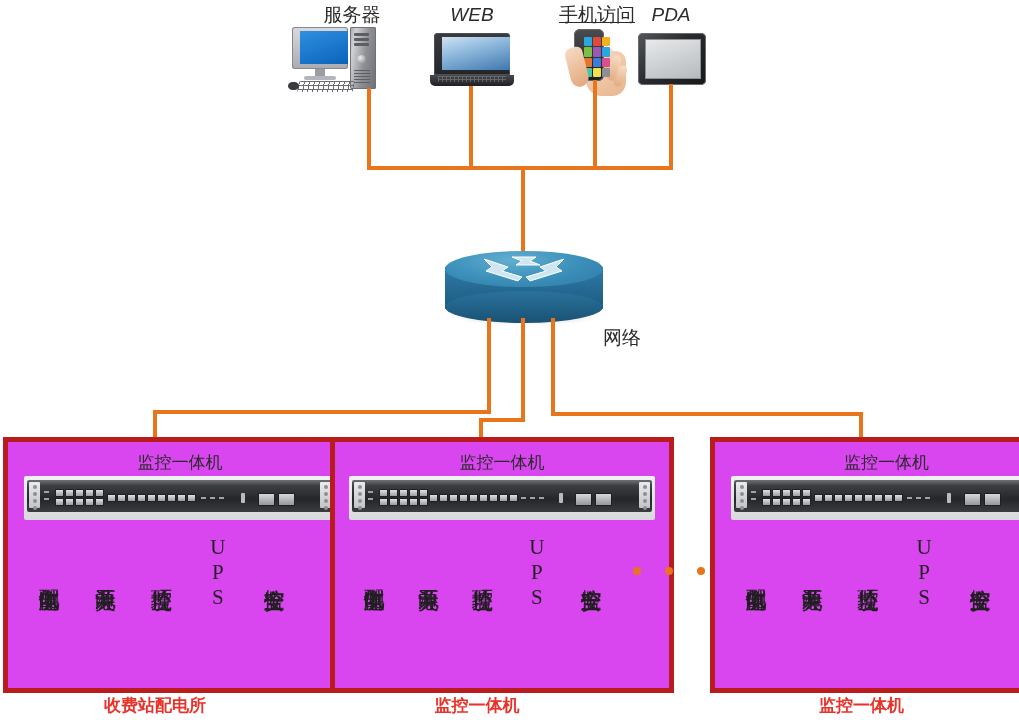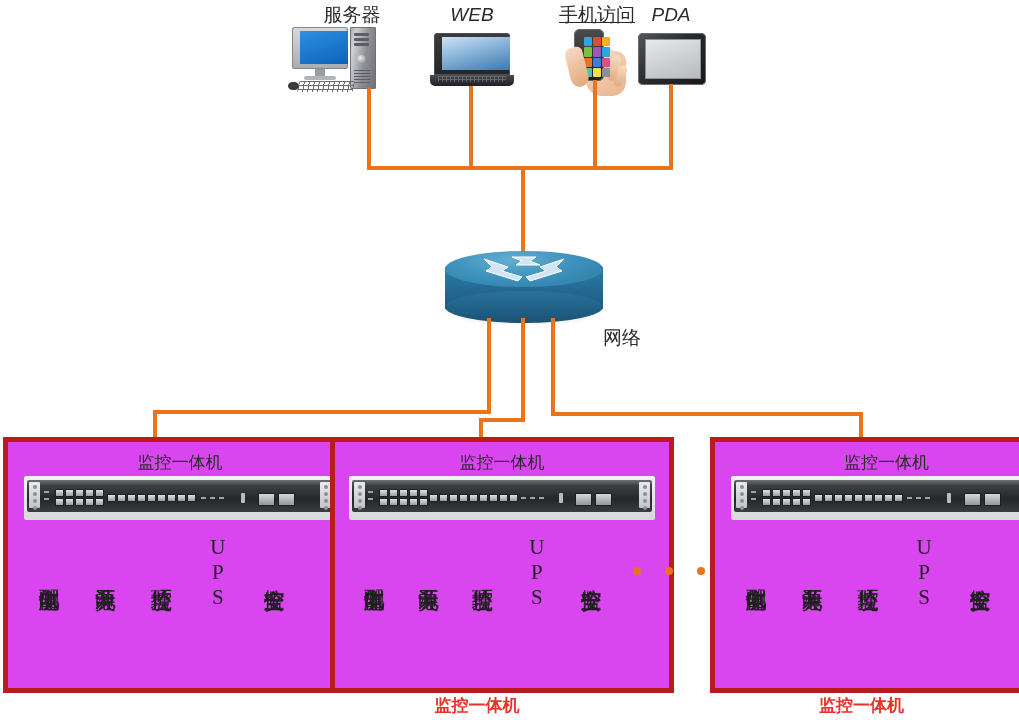--- a/index.html
+++ b/index.html
@@ -292,20 +292,21 @@
         </div>
     </div>
     <div class="vcols" style="left:28px;top:93px;width:250px;justify-content:space-between;">
       <div class="vcol">供配电监测</div>
       <div class="vcol">开关电源</div>
       <div class="vcol">环境监控</div>
       <div class="vcol latin">UPS</div>
       <div class="vcol">安全监控</div>
     </div>
   </div>
+  <div class="station-caption" style="left:3px;top:694px;width:304px;">收费站配电所</div>
 
   <div class="station" style="left:330px;top:437px;width:294px;height:246px;">
     <div class="station-title">监控一体机</div>
     <div class="rack" style="left:14px;top:34px;right:14px;">
       <div class="plate"></div>
         <div class="face"></div>
       <div class="ear l">
           <b></b>
           <b></b>
           <b></b>

